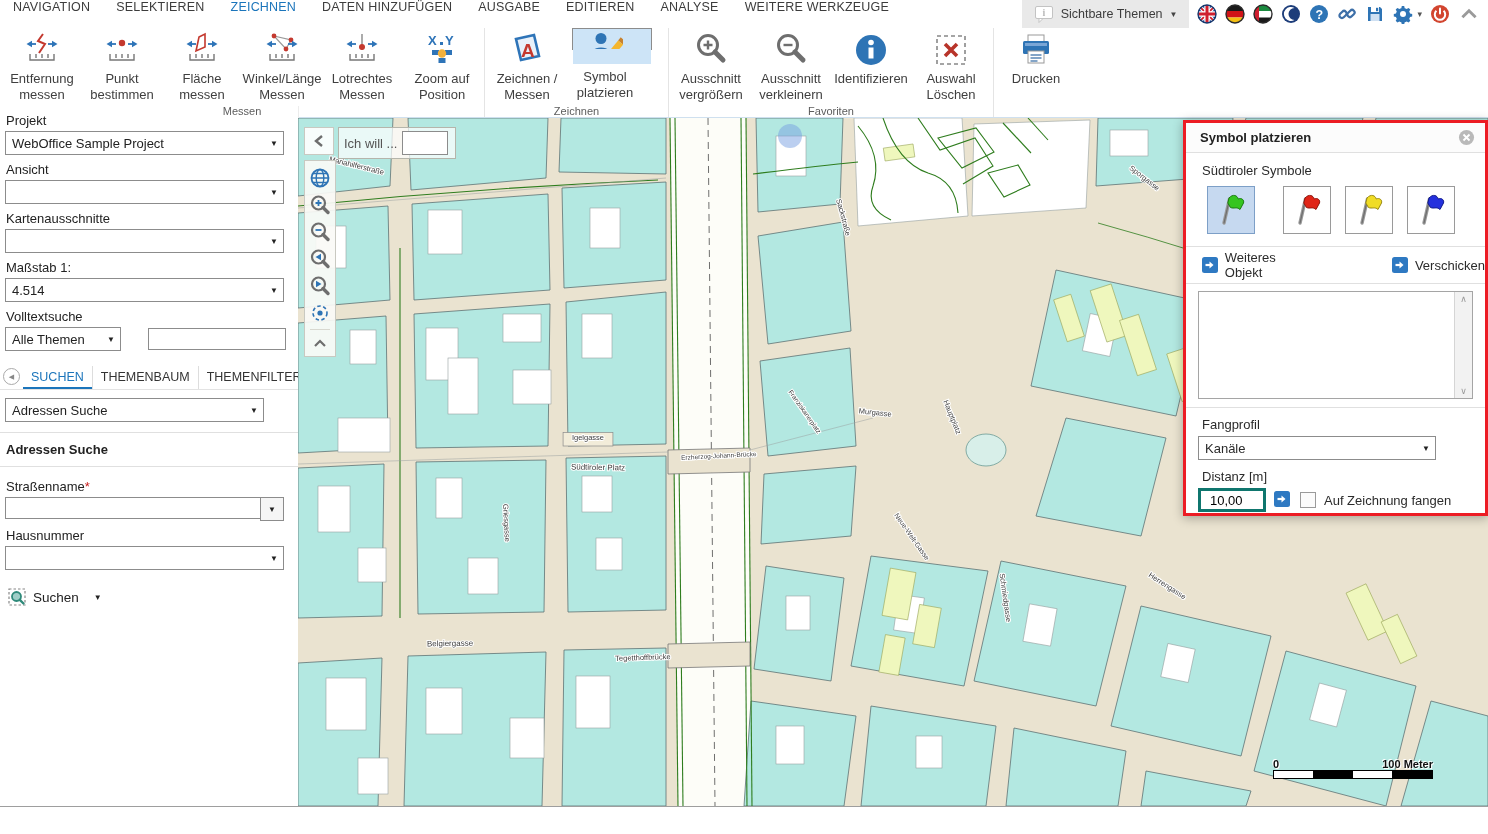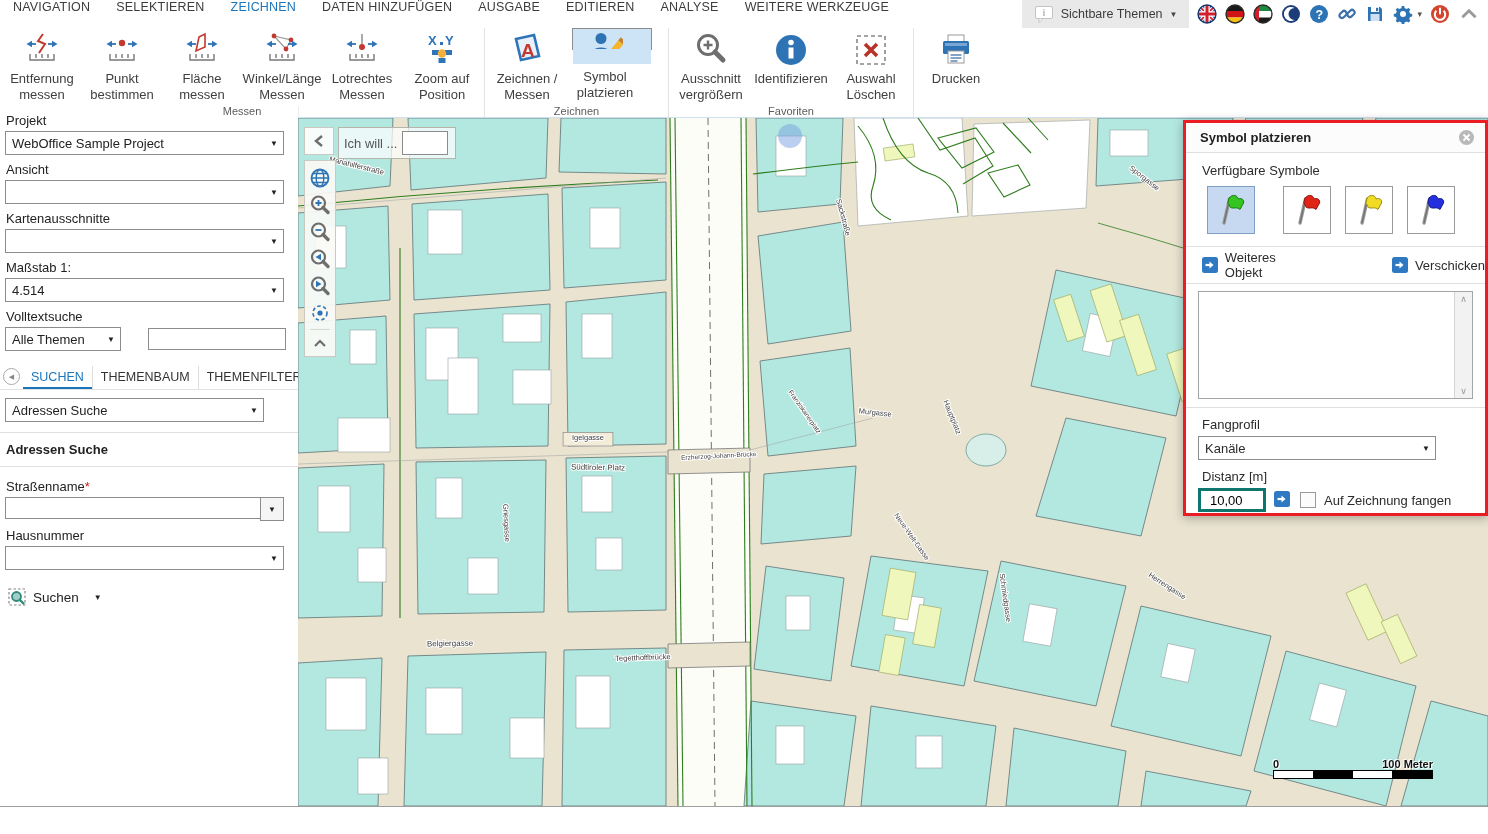--- a/index.html
+++ b/index.html
@@ -396,20 +396,30 @@
       <div class="rtools">
         <button class="rtool">
           <span class="icon">
             <svg viewBox="0 0 36 36" width="100%" height="100%">
               <circle cx="15" cy="13" r="9.5" fill="none" stroke="#6e6e6e" stroke-width="3"></circle>
               <path d="M10.5 13 h9 M15 8.5 v9" stroke="#6e6e6e" stroke-width="2.4"></path>
               <path d="M22 20 L30 28" stroke="#6e6e6e" stroke-width="5" stroke-linecap="round"></path>
             </svg>
           </span>
           <div class="tl">Ausschnitt vergrößern</div>
+        </button>
+        <button class="rtool">
+          <span class="icon">
+            <svg viewBox="0 0 36 36" width="100%" height="100%">
+              <circle cx="15" cy="13" r="9.5" fill="none" stroke="#6e6e6e" stroke-width="3"></circle>
+              <path d="M10.5 13 h9" stroke="#6e6e6e" stroke-width="2.4"></path>
+              <path d="M22 20 L30 28" stroke="#6e6e6e" stroke-width="5" stroke-linecap="round"></path>
+            </svg>
+          </span>
+          <div class="tl">Ausschnitt verkleinern</div>
         </button>
         <button class="rtool">
           <span class="icon">
             <svg viewBox="0 0 36 36" width="100%" height="100%">
               <circle cx="18" cy="18" r="15" fill="#2e74b5"></circle>
               <circle cx="18" cy="10.5" r="2.8" fill="#fff"></circle>
               <path d="M15.5 15.5 h5 v11 h-5 z" fill="#fff"></path>
             </svg>
           </span>
           <div class="tl">Identifizieren</div>
@@ -763,21 +773,21 @@
   <div id="panel">
     <div id="panel-title">
       <span class="t">Symbol platzieren</span>
       <span class="icon">
         <svg viewBox="0 0 18 18" width="17" height="17">
             <circle cx="9" cy="9" r="8" fill="#b9b9b9"></circle>
             <path d="M5.8 5.8 L12.2 12.2 M12.2 5.8 L5.8 12.2" stroke="#fff" stroke-width="2"></path>
           </svg>
       </span>
     </div>
-    <div id="symbols-label">Verfügbare Symbole</div>
+    <div id="symbols-label">Südtiroler Symbole</div>
     <div id="flag-row">
         <button class="flagbox sel">
           <span class="icon" style="width:36px;height:36px;">
             <svg viewBox="0 0 36 36" width="100%" height="100%">
               <path d="M11 31 L16.5 7" stroke="#9a9a9a" stroke-width="3.4" stroke-linecap="round"></path>
               <path d="M11 31 L16.5 7" stroke="#6f6f6f" stroke-width="1.2" stroke-linecap="round"></path>
               <path d="M16 6 C 20 1.5 24.5 3.5 25.2 7 C 28.5 5.5 31.5 8 30.5 11 L 27 17.5 C 24 14.5 21 17 17.5 15.5 L 14.8 11 Z" fill="#35c520" stroke="#1b7a10" stroke-width="1"></path>
             </svg>
           </span>
         </button>

